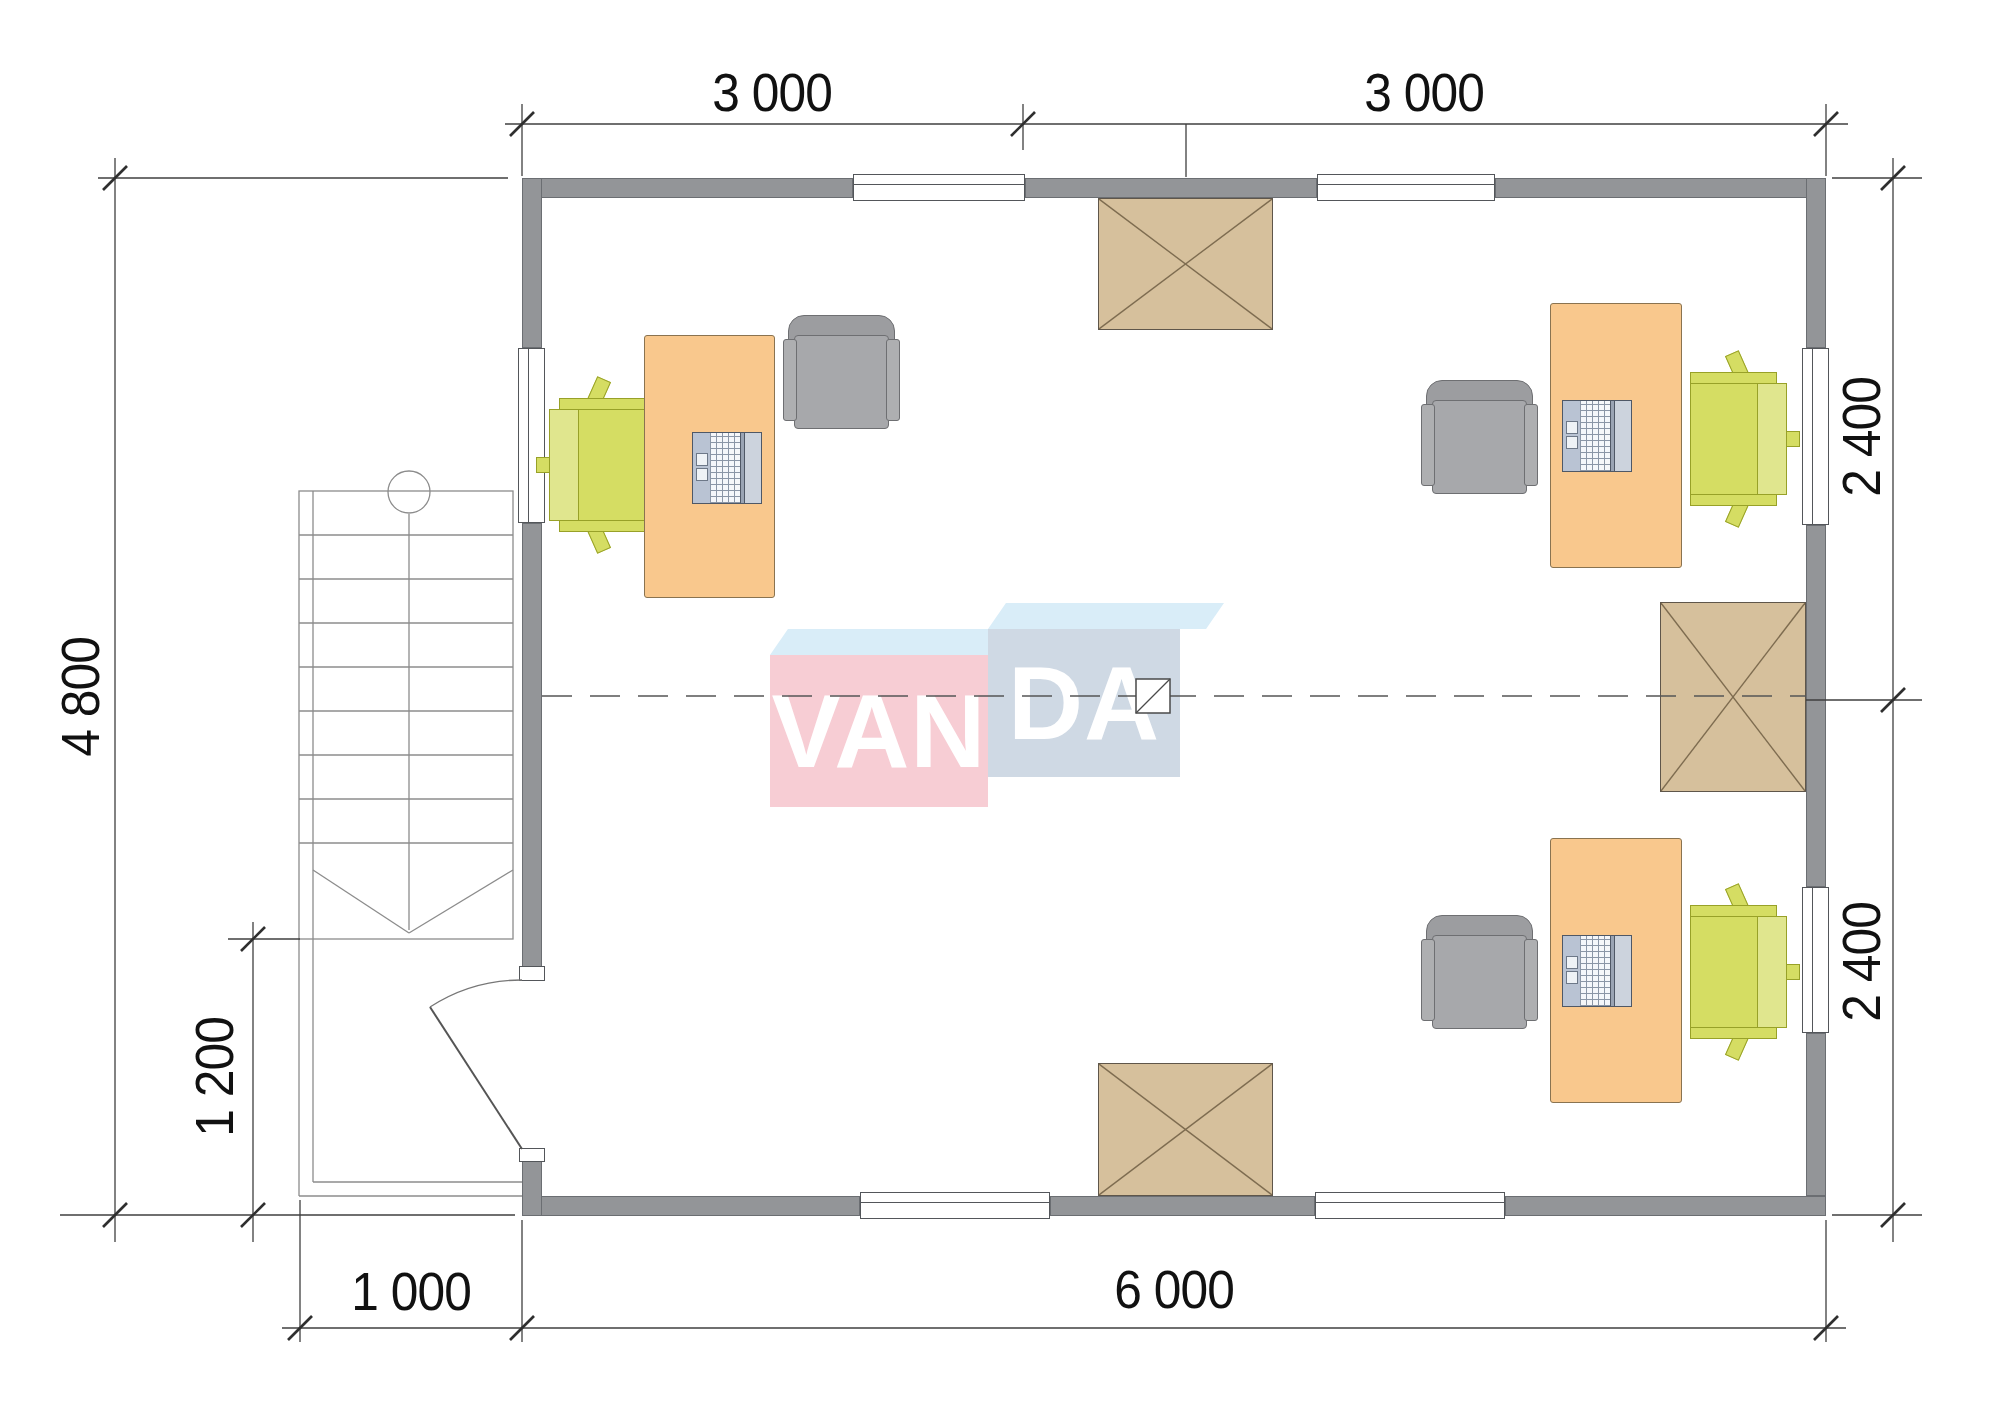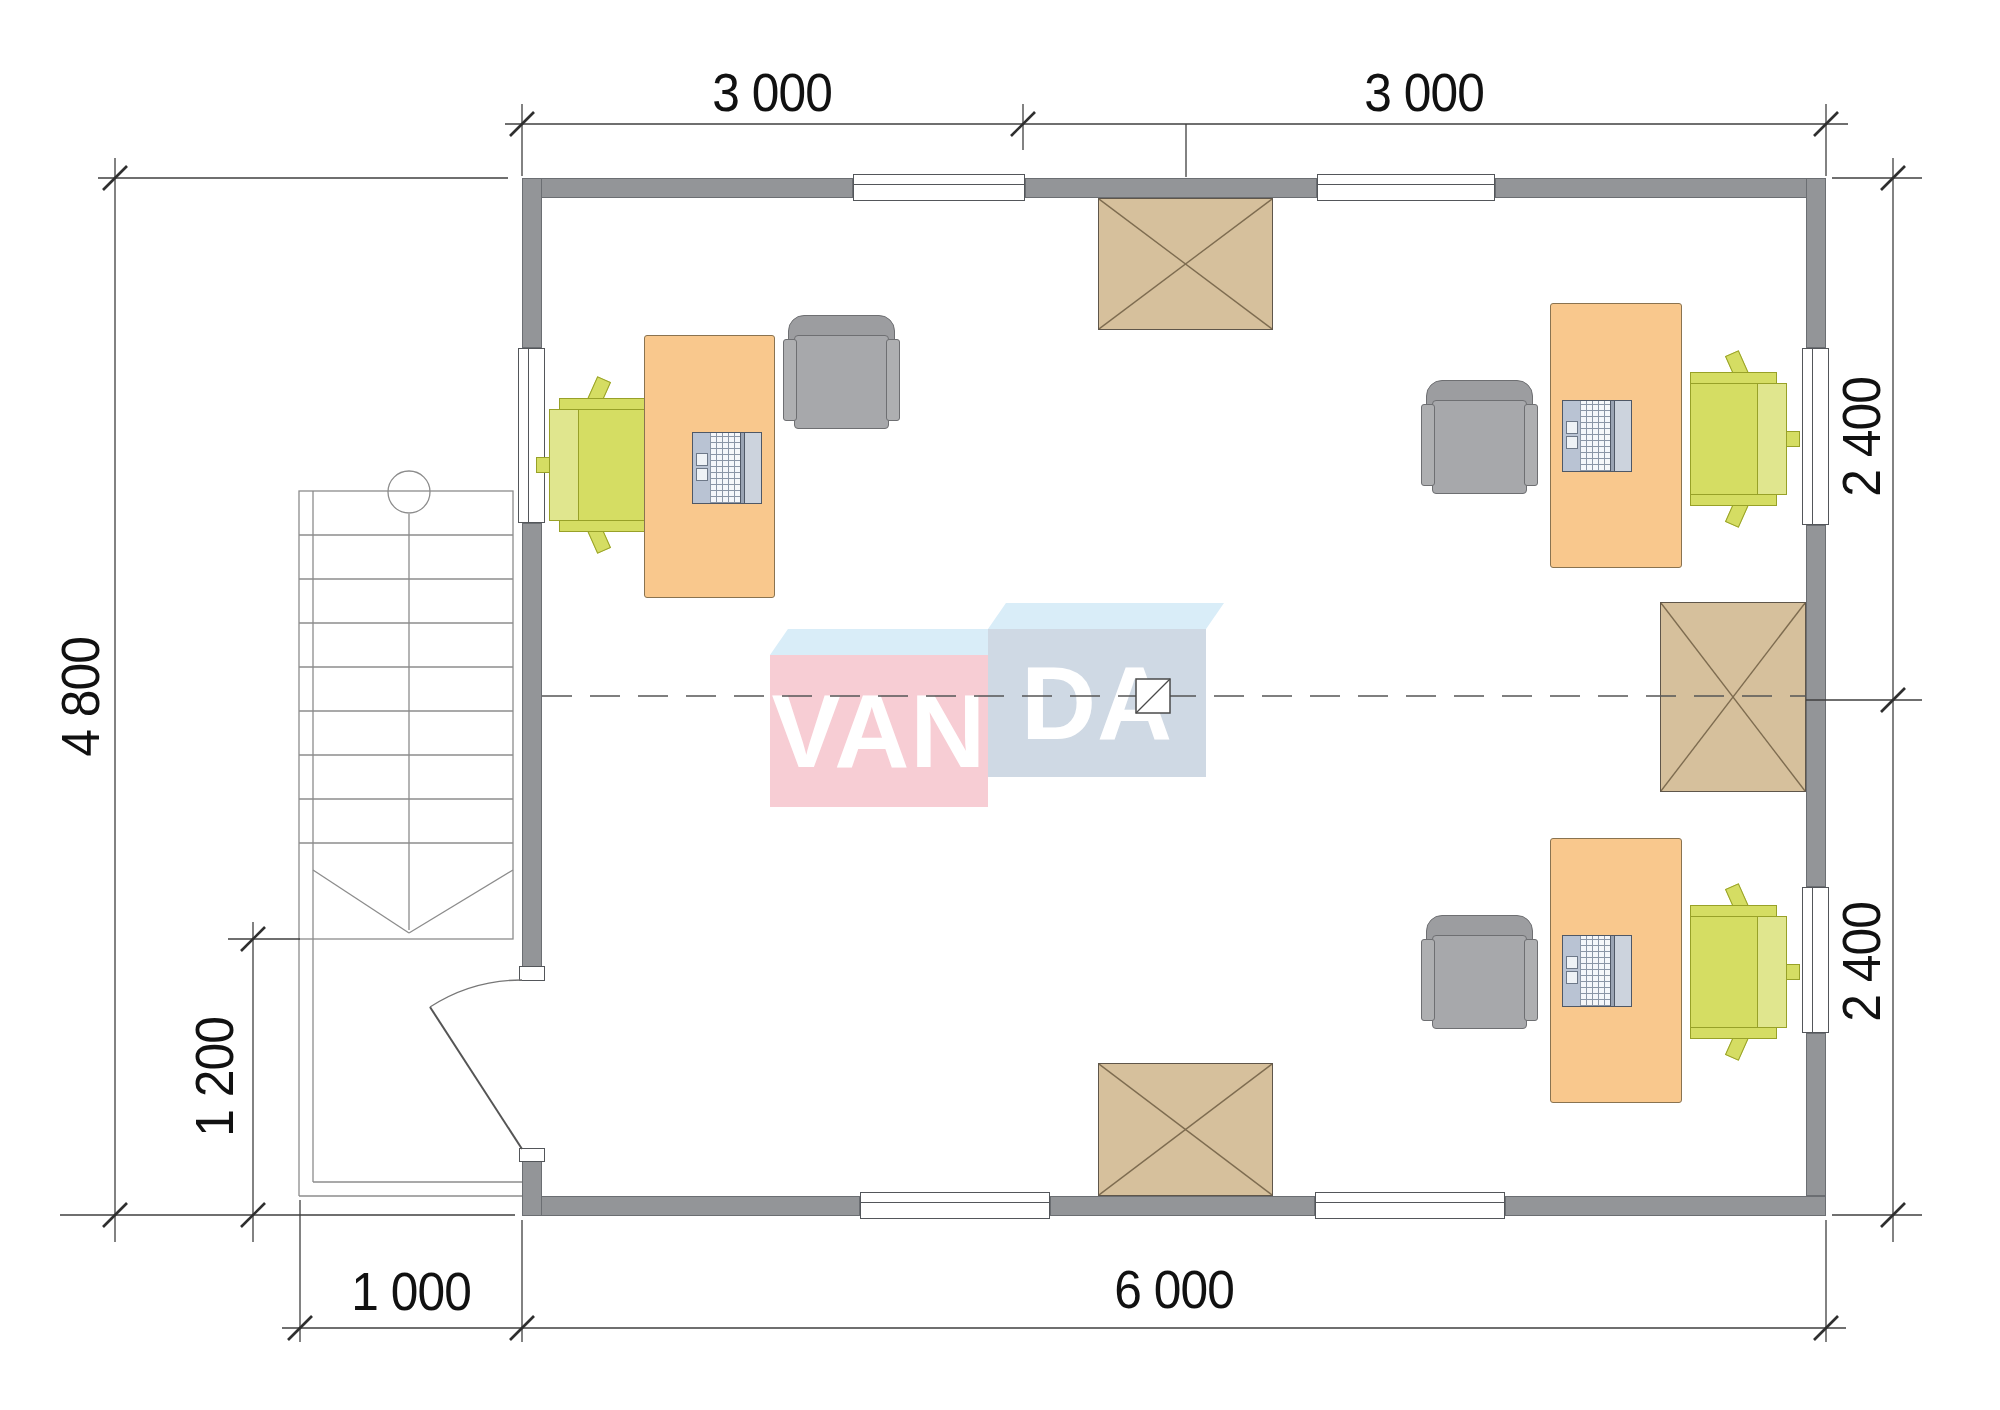--- a/index.html
+++ b/index.html
@@ -69,21 +69,21 @@
 <body>
 
 <div id="canvas">
 
   <div>
     <div class="logo-flap" style="left:770px;top:629px;"></div>
     <div class="logo-flap" style="left:988px;top:603px;"></div>
     <div class="logo-front" style="left:770px;top:655px;width:218px;height:152px;background:#f7cdd4;">
       <span>VAN</span>
     </div>
-    <div class="logo-front" style="left:988px;top:629px;width:218px;height:148px;background:#cfd9e4;">
+    <div class="logo-front" style="left:988px;top:629px;width:192px;height:148px;background:#cfd9e4;">
       <span>DA</span>
     </div>
   </div>
 
   <div class="wall" style="left:522px;top:178px;width:331px;height:20px;"></div>
   <div class="wall" style="left:1025px;top:178px;width:292px;height:20px;"></div>
   <div class="wall" style="left:1495px;top:178px;width:331px;height:20px;"></div>
 
   <div class="wall" style="left:522px;top:1196px;width:338px;height:20px;"></div>
   <div class="wall" style="left:1050px;top:1196px;width:265px;height:20px;"></div>

